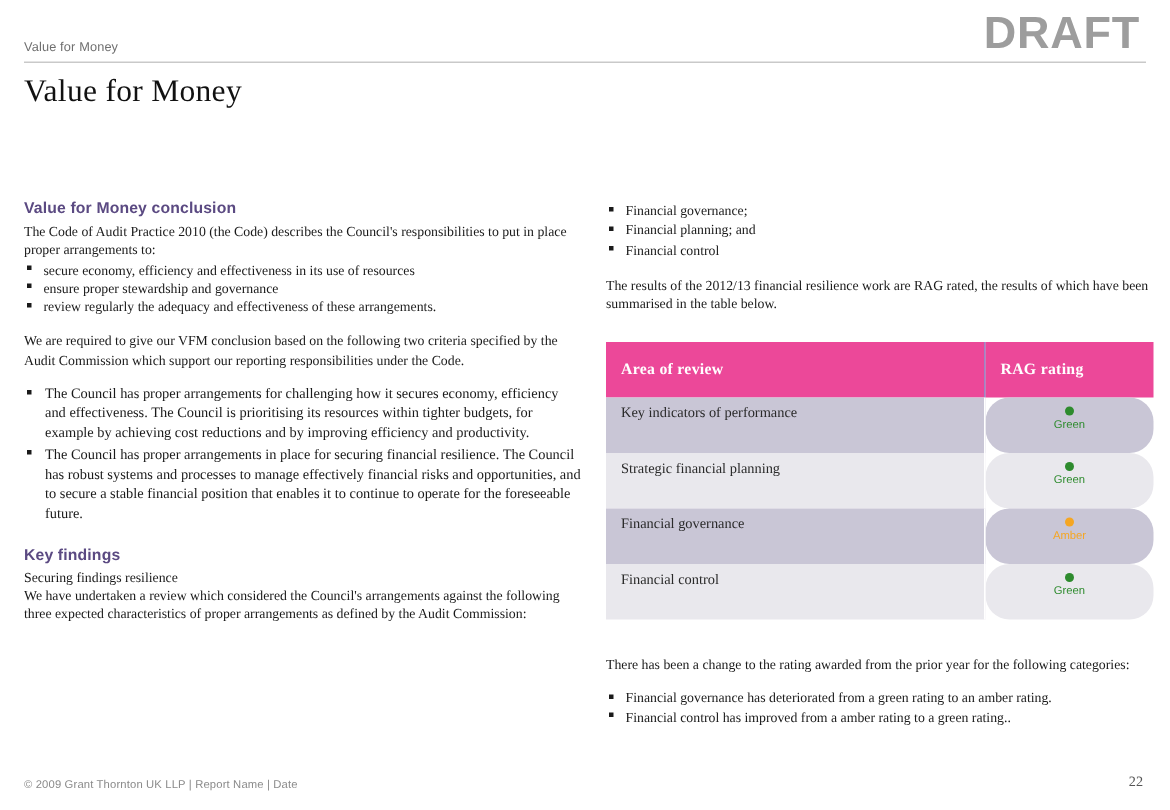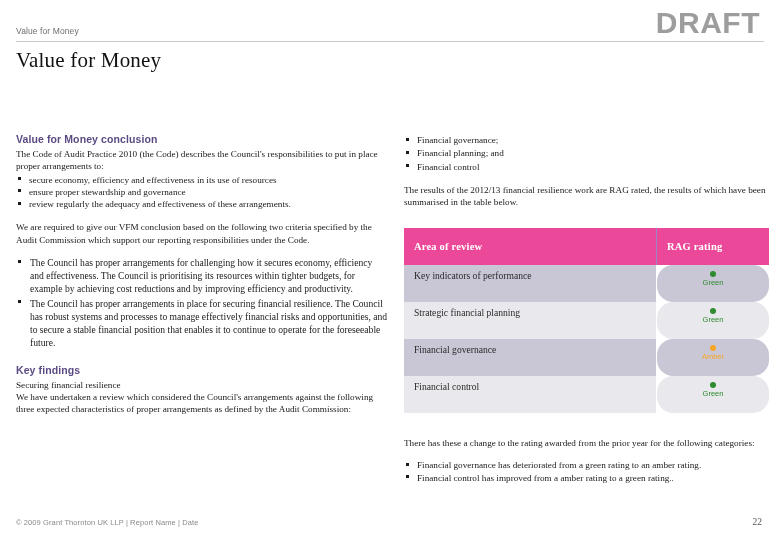--- a/index.html
+++ b/index.html
@@ -146,21 +146,21 @@
 
     <p class="body sp">We are required to give our VFM conclusion based on the following two criteria specified by the Audit Commission which support our reporting responsibilities under the Code.</p>
 
     <ul class="bul big sp">
       <li><span class="bt"></span><span>The Council has proper arrangements for challenging how it secures economy, efficiency and effectiveness. The Council is prioritising its resources within tighter budgets, for example by achieving cost reductions and by improving efficiency and productivity.</span></li>
       <li><span class="bt"></span><span>The Council has proper arrangements in place for securing financial resilience. The Council has robust systems and processes to manage effectively financial risks and opportunities, and to secure a stable financial position that enables it to continue to operate for the foreseeable future.</span></li>
     </ul>
 
     <div class="h-sub gap">Key findings</div>
 
-    <p class="body tight">Securing financial resilience</p>
+    <p class="body tight">Securing findings resilience</p>
 
     <p class="body tight">We have undertaken a review which considered the Council's arrangements against the following three expected characteristics of proper arrangements as defined by the Audit Commission:</p>
   </div>
 
   <div class="col col-right">
 
     <ul class="bul wide">
       <li><span class="bt"></span><span>Financial governance;</span></li>
       <li><span class="bt"></span><span>Financial planning; and</span></li>
       <li><span class="bt"></span><span>Financial control</span></li>
@@ -202,21 +202,21 @@
         <td>Financial control</td>
         <td class="last">
           <span class="dot" style="background:#2e8b2e;"></span>
           <span class="rag-label" style="color:#2e8b2e;">Green</span>
         </td>
       </tr>
     </tbody>
   </table>
 
   <div style="position:absolute;left:404px;top:437px;width:372px;">
-    <p class="body tight">There has these a change to the rating awarded from the prior year for the following categories:</p>
+    <p class="body tight">There has been a change to the rating awarded from the prior year for the following categories:</p>
     <ul class="bul sp">
       <li><span class="bt"></span><span>Financial governance has deteriorated from  a green rating to an amber rating.</span></li>
       <li><span class="bt"></span><span>Financial control has improved from a amber rating to a green rating..</span></li>
     </ul>
   </div>
 
   <div class="footer">© 2009 Grant Thornton UK LLP |  Report Name  |  Date</div>
   <div class="pagenum">22</div>
 
 </div>

